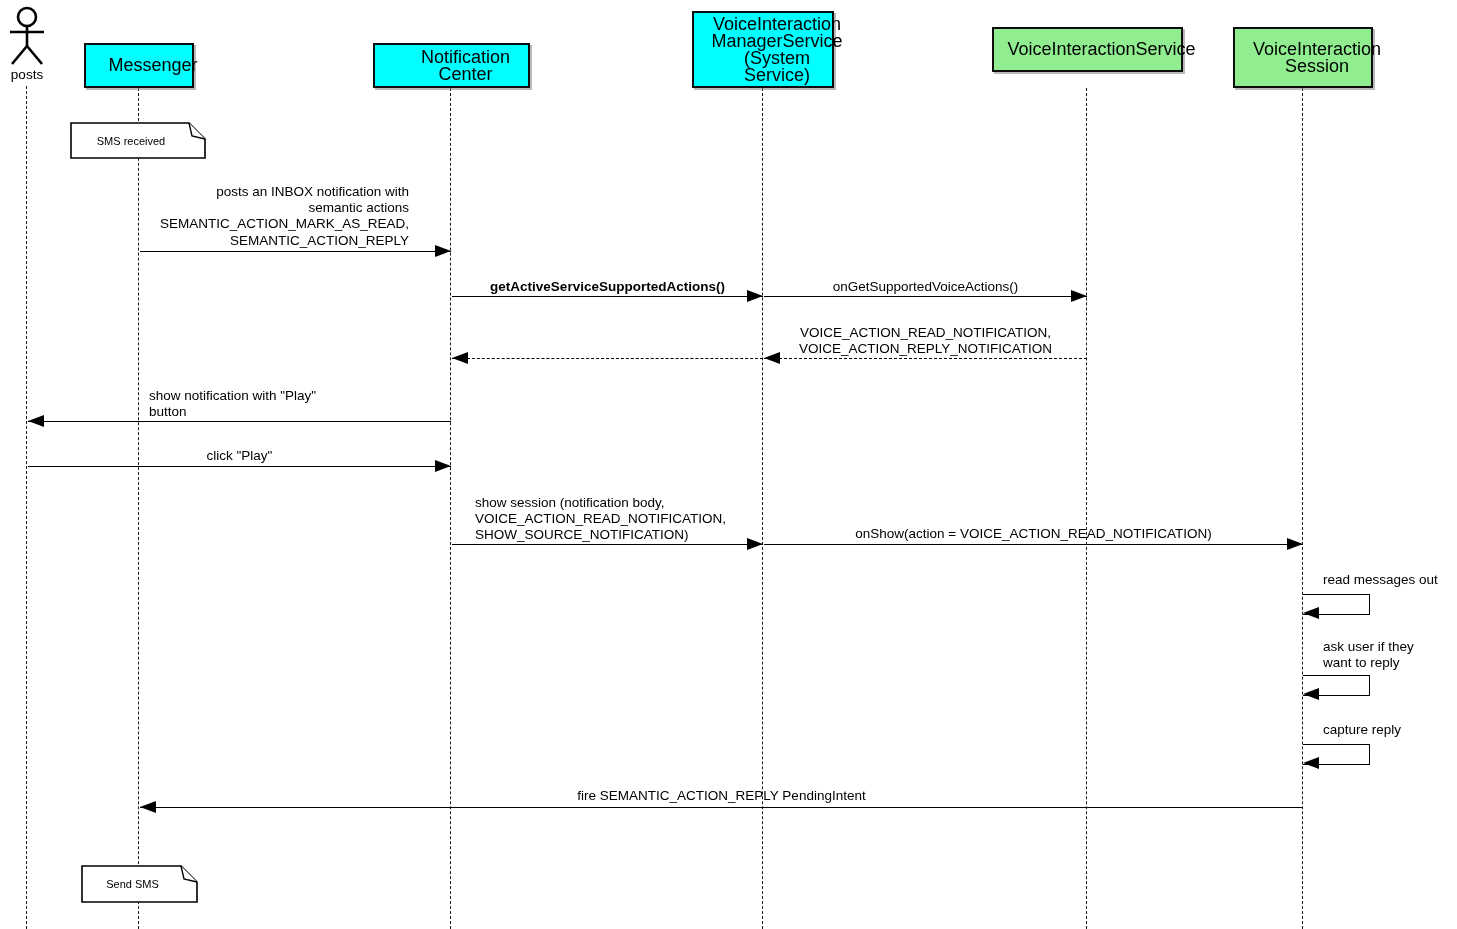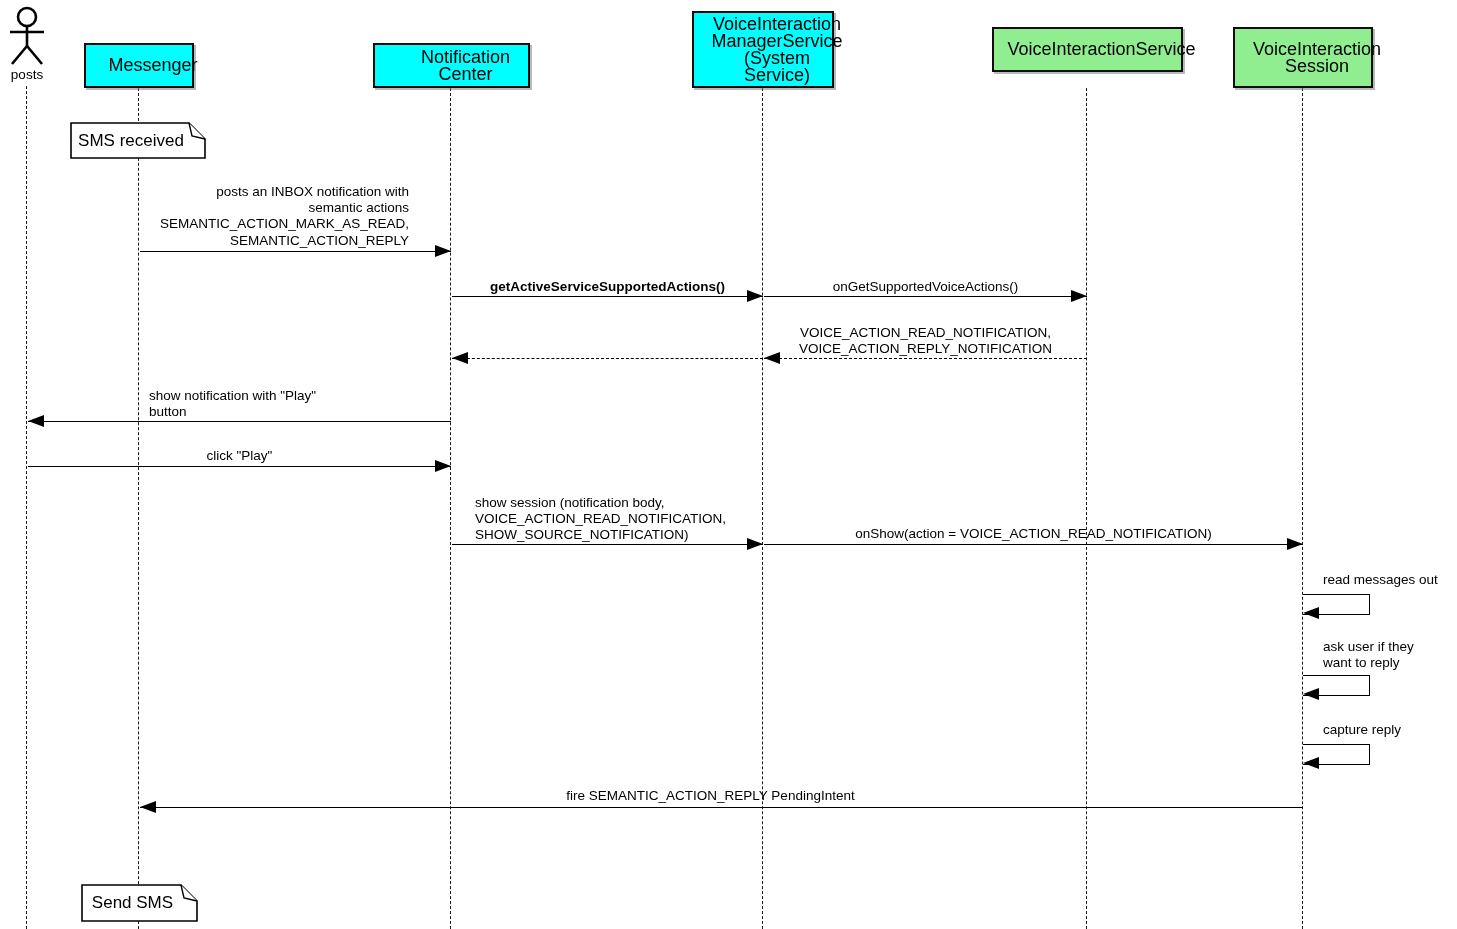--- a/index.html
+++ b/index.html
@@ -13,21 +13,21 @@
     border:2.6px solid #0d0d0d; box-shadow:2px 2px 0 rgba(130,130,130,.55);
     display:flex; align-items:center; justify-content:center;
     text-align:center; white-space:pre-line; font-size:18px; line-height:17px;padding-left:28px;
   }
   .fill-cyan  { background:#00FFFF; }
   .fill-green { background:#90EE90; }
   .note { position:absolute; z-index:3; }
   .note svg { position:absolute; left:0; top:0; }
   .note-text {
     position:absolute; left:0; top:0; right:14px; bottom:0; z-index:4;
-    display:flex; align-items:center; justify-content:center; font-size:17px;
+    display:flex; align-items:center; justify-content:center; font-size:11px;
   }
   .mline { position:absolute; height:0; border-top:1.7px solid #000; z-index:2; }
   .mline.dashed { border-top-style:dashed; }
   .head { position:absolute; width:0; height:0; z-index:2;
           border-top:6.5px solid transparent; border-bottom:6.5px solid transparent; }
   .head.r { border-left:16px solid #000; }
   .head.l { border-right:16px solid #000; }
   .selfloop { position:absolute; box-sizing:border-box; width:67px; height:21px;
               border:1.7px solid #000; border-left:none; z-index:2; }
   .mlabel { position:absolute; z-index:2; font-size:13.5px; line-height:16.2px; white-space:pre-line; }
@@ -150,26 +150,26 @@
     <div class="head l" style="left:1303px; top:688px;"></div>
   </div>
 
   <div>
     <div class="mlabel" style="left:1323px; top:722px;">capture reply</div>
     <div class="selfloop" style="left:1303px; top:744px;"></div>
     <div class="head l" style="left:1303px; top:757px;"></div>
   </div>
 
   <div>
-    <div class="mlabel c" style="left:129px; top:788px; width:1163px;">fire SEMANTIC_ACTION_REPLY PendingIntent</div>
+    <div class="mlabel c" style="left:140px; top:788px; width:1163px;">fire SEMANTIC_ACTION_REPLY PendingIntent</div>
     <div class="mline" style="left:140px; top:807px; width:1163px;"></div>
     <div class="head l" style="left:140px; top:801px;"></div>
   </div>
 
-  <div class="note" style="left:81px; top:884px; width:117px; height:38px;text-decoration:underline;">
+  <div class="note" style="left:81px; top:865px; width:117px; height:38px;text-decoration:underline;">
     <svg width="117" height="38" viewBox="0 0 117 38">
       <path d="M1,1 H100 L116,17 V37 H1 Z" fill="#ffffff" stroke="#000" stroke-width="1.6"></path>
       <path d="M100,1 L103,14 L116,17" fill="#ffffff" stroke="#000" stroke-width="1.4"></path>
     </svg>
     <div class="note-text">Send SMS</div>
   </div>
 
 </div>
 
 </body></html>

